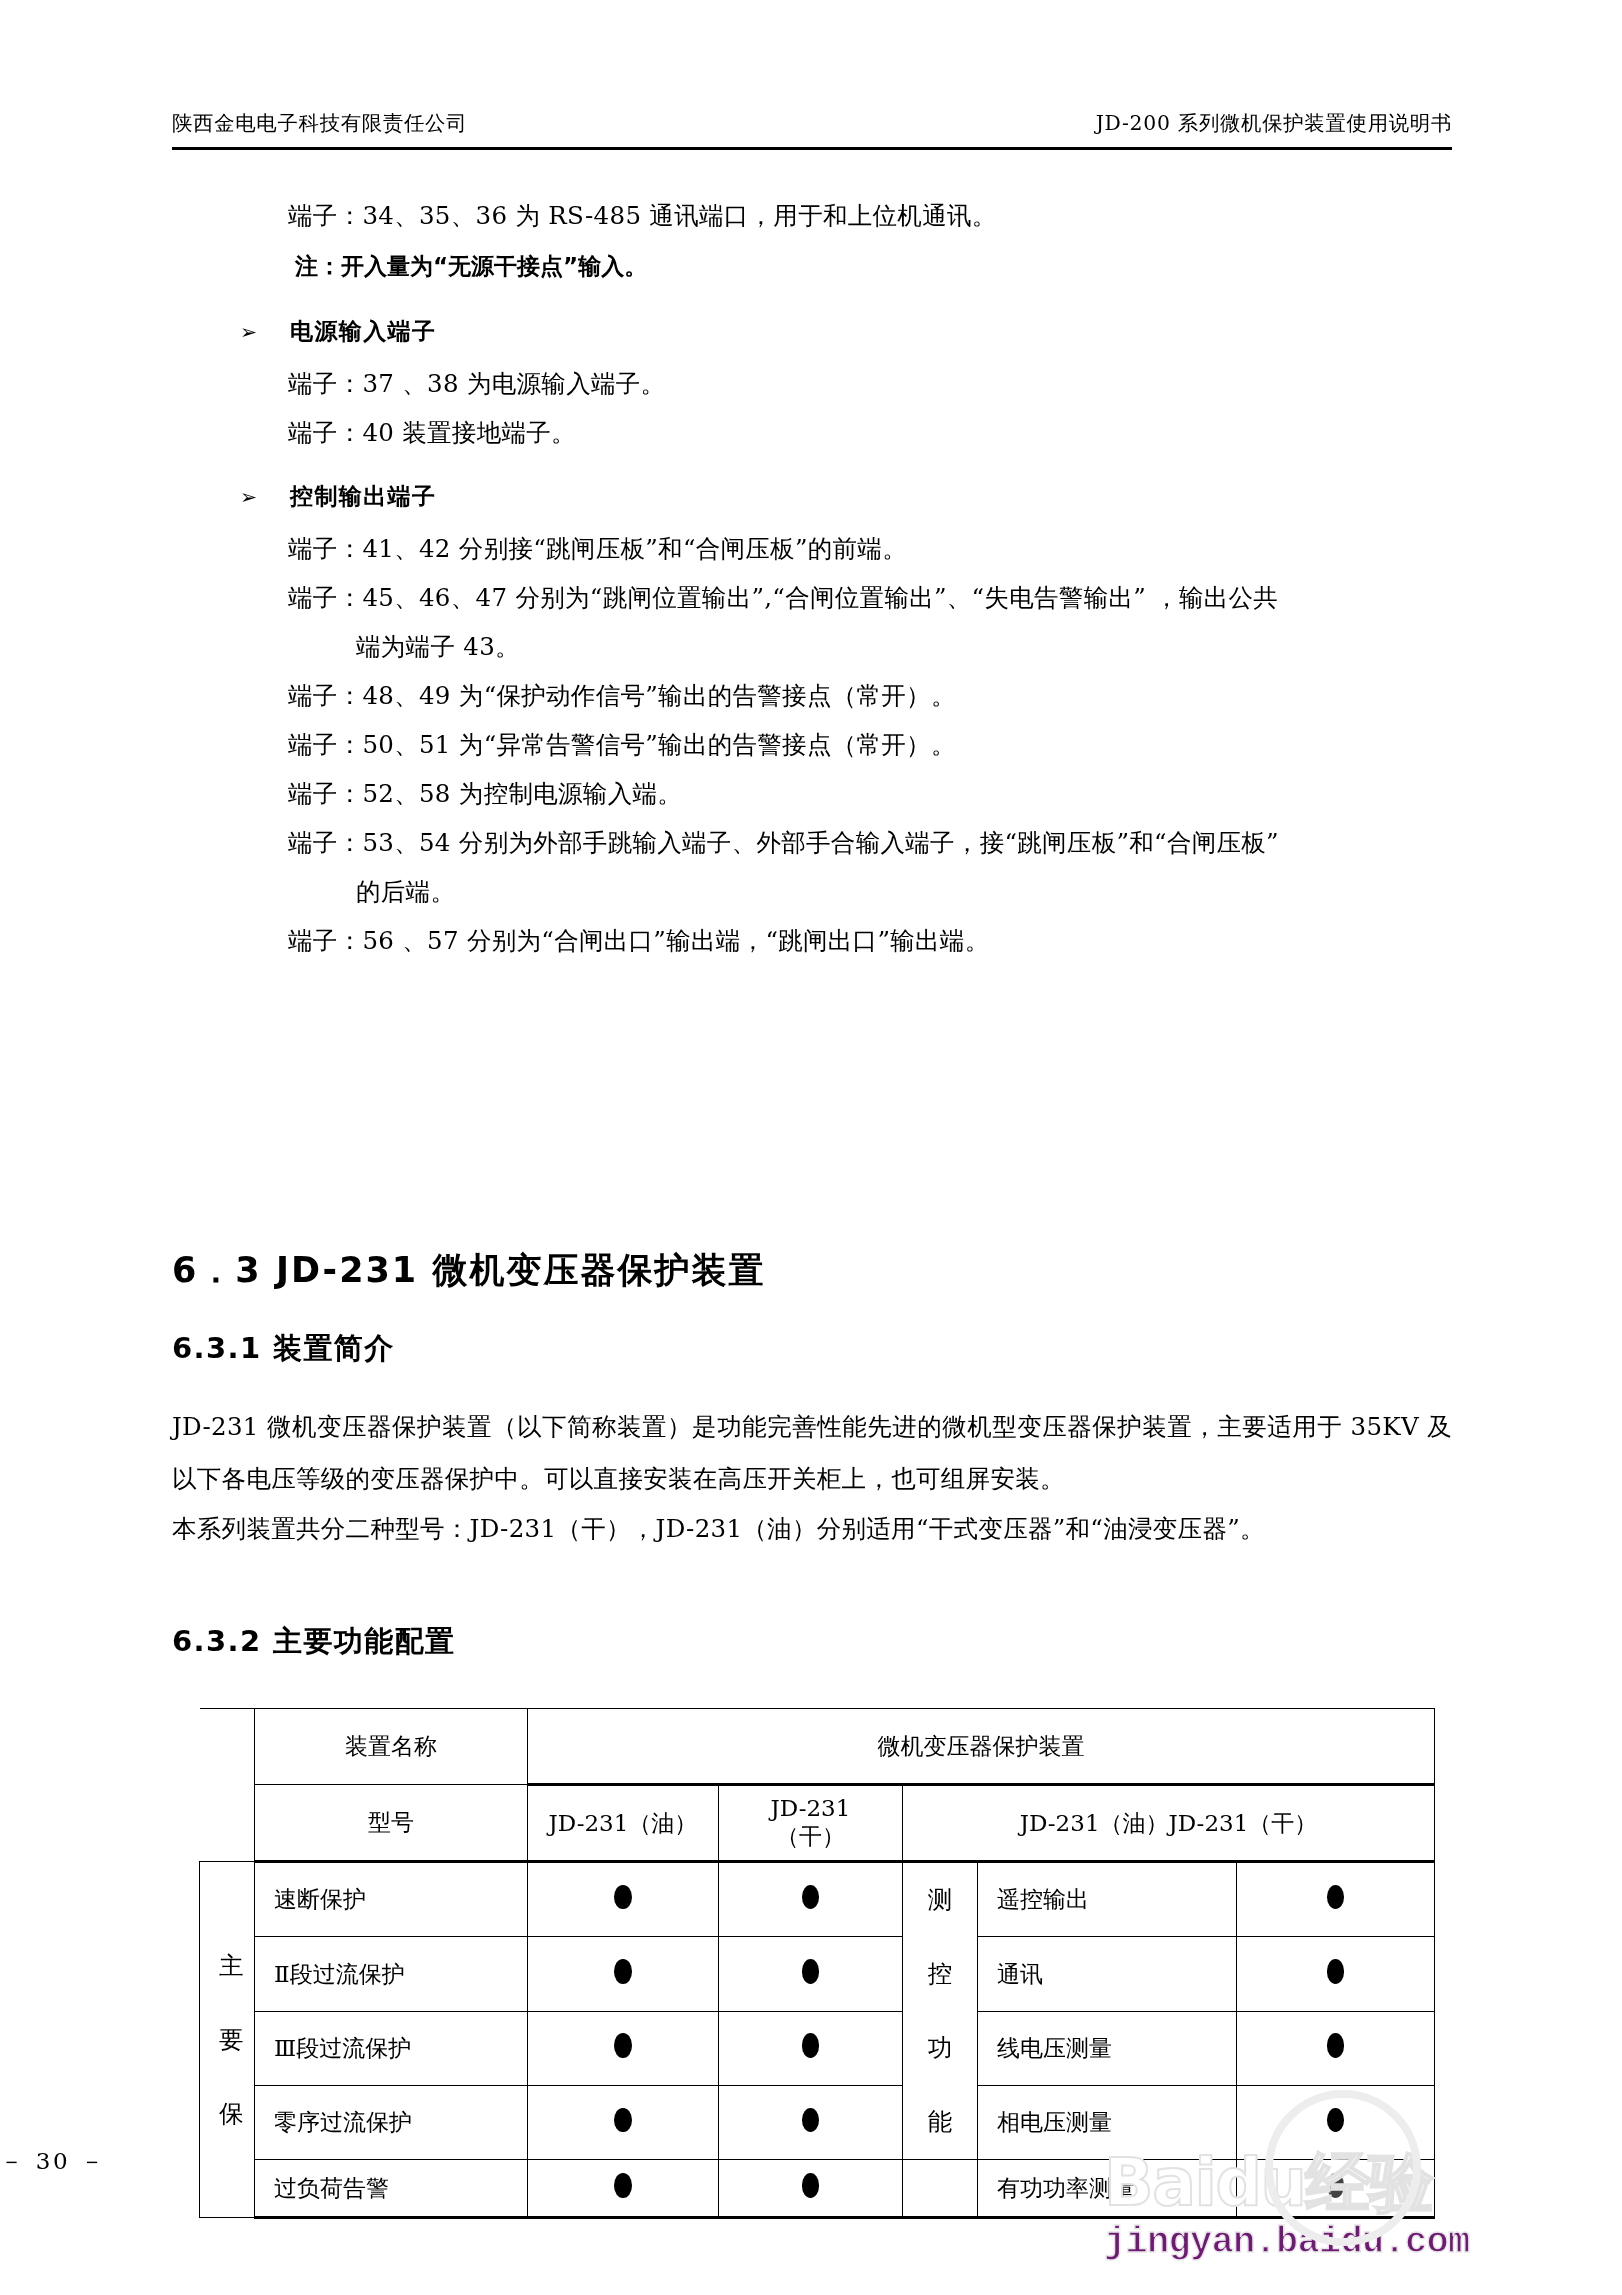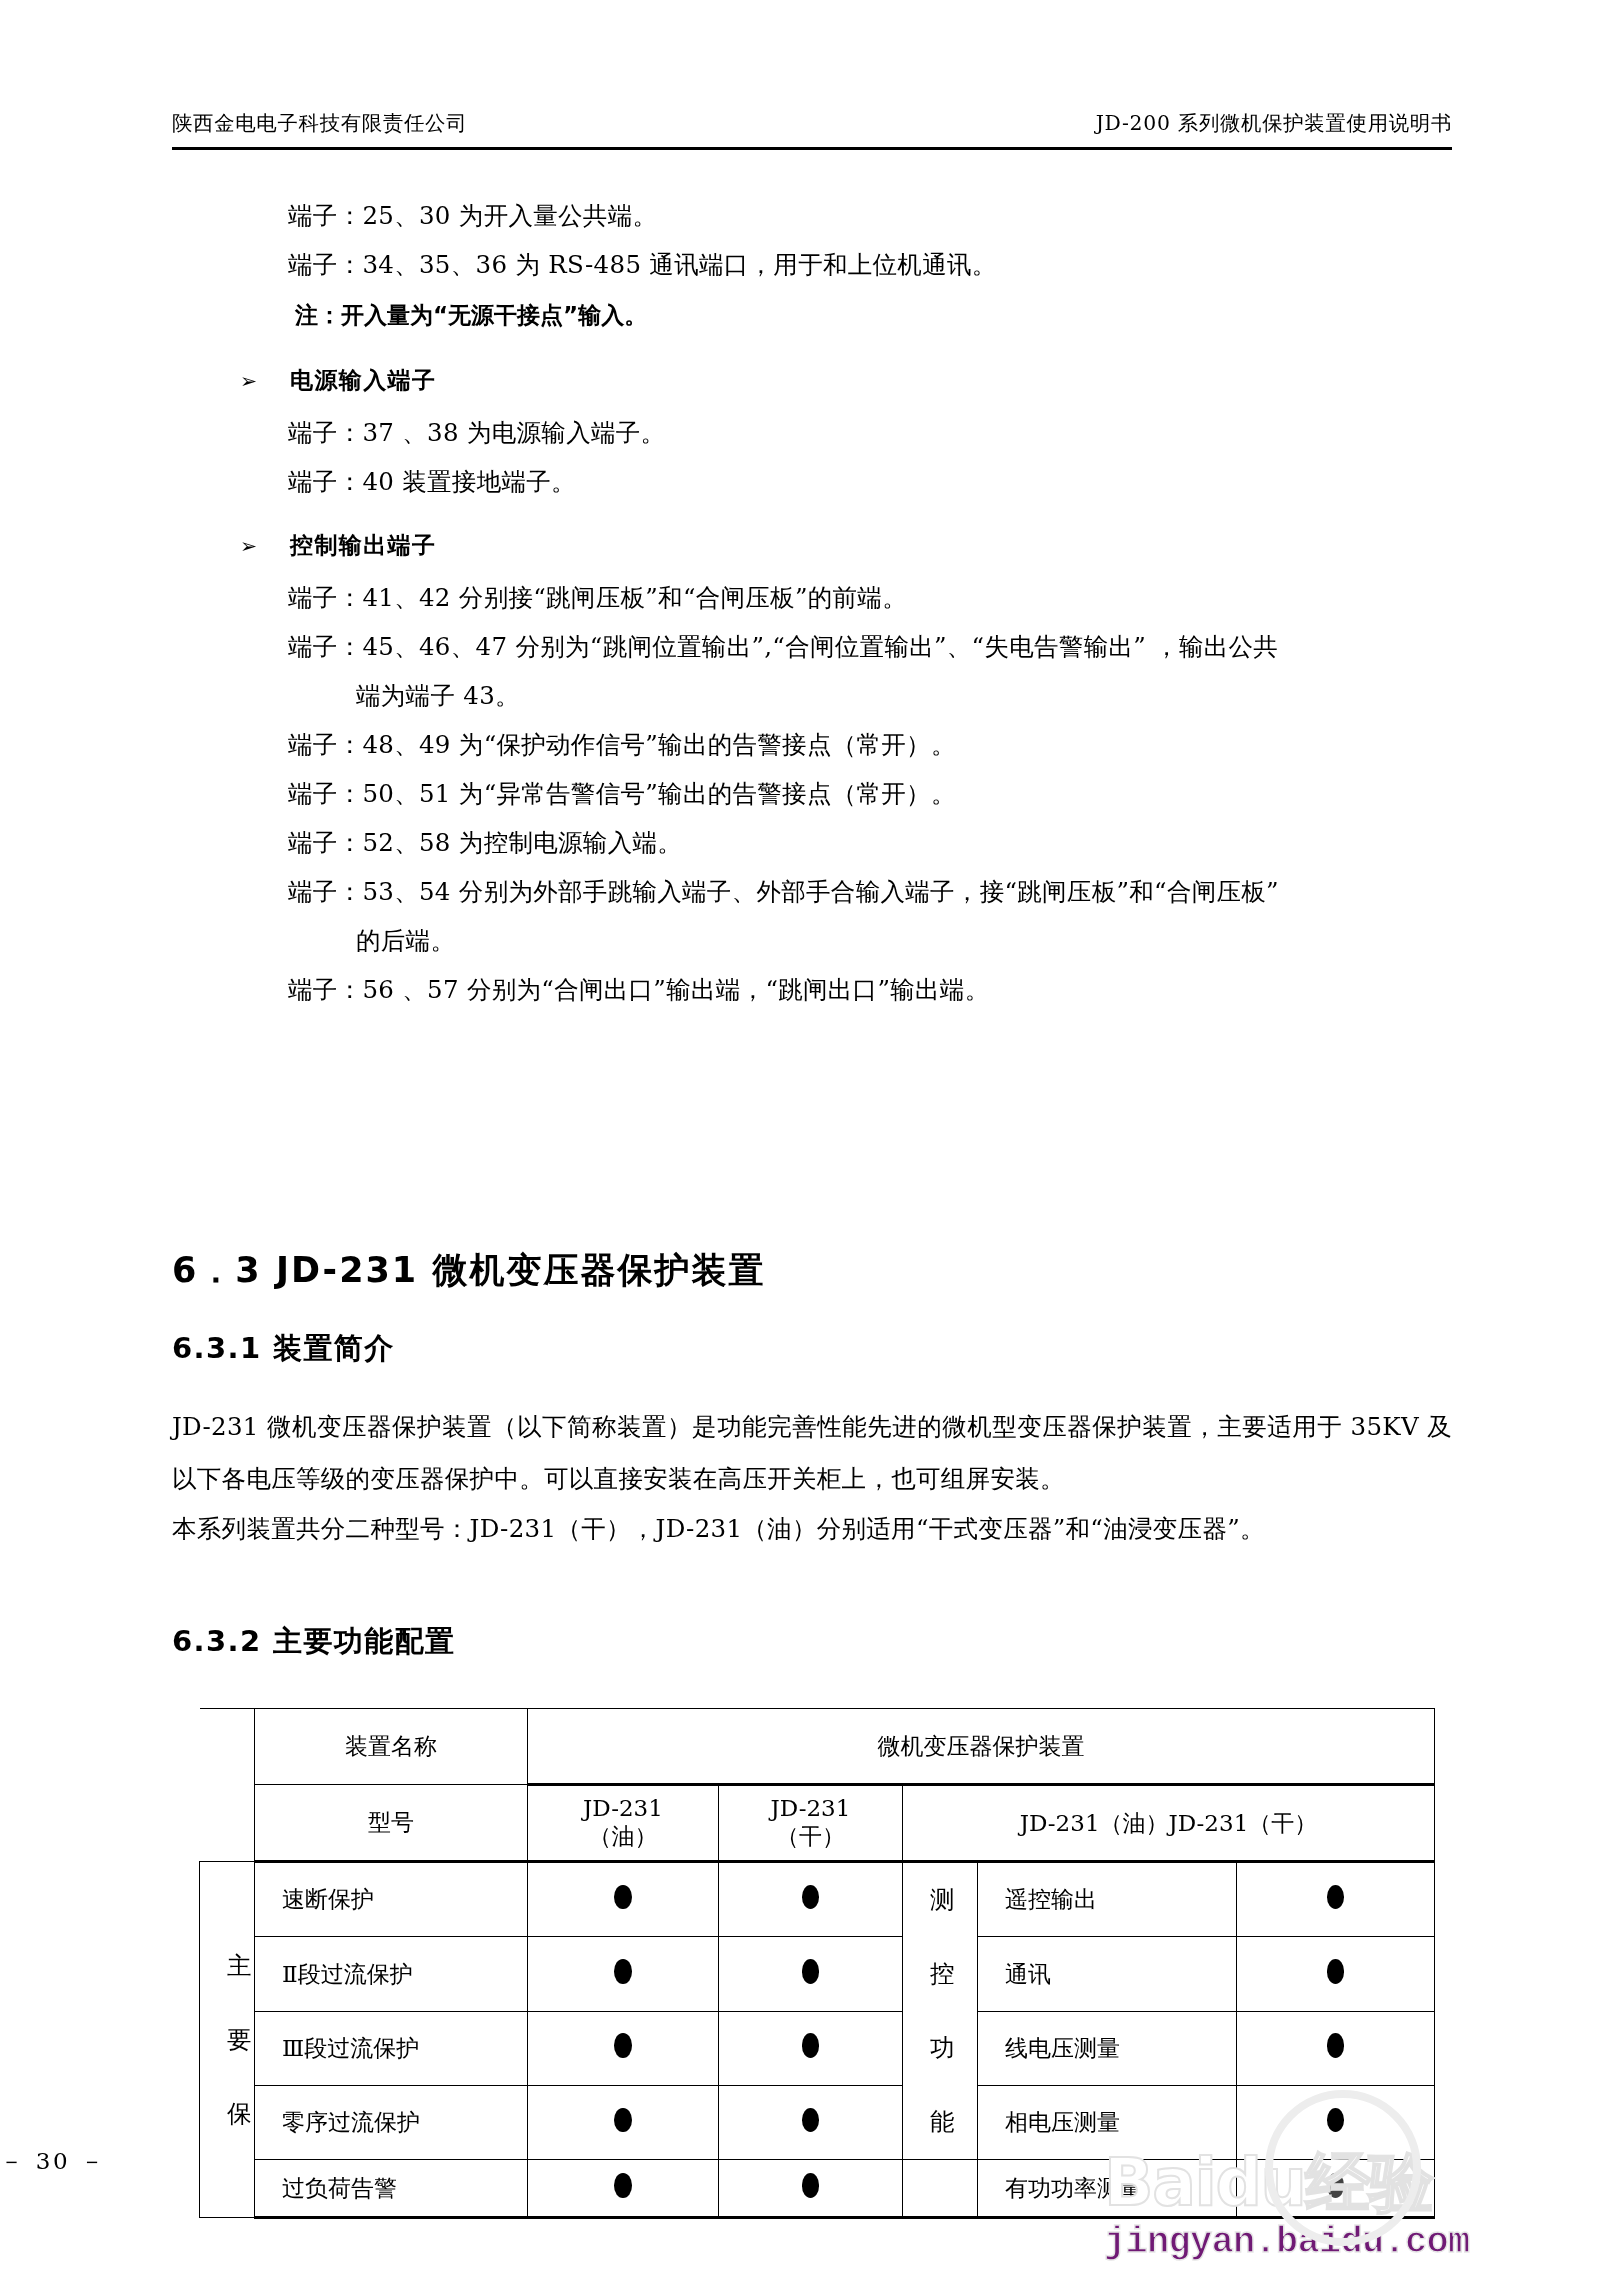--- a/index.html
+++ b/index.html
@@ -133,21 +133,21 @@
     position: absolute;
     left: 199px;
     top: 1708px;
     width: 1234px;
     border-collapse: collapse;
     table-layout: fixed;
     font-size: 23px;
   }
   .cfg-table td {
     border: 1.4px solid #000000;
-    padding: 0 27px;
+    padding: 0 19px;
     vertical-align: middle;
     height: 56px;
   }
   .cfg-table td.hdr-tall { height: 74px; }
   .thick-bottom { border-bottom: 3.4px solid #000000 !important; }
   .no-left { border-left: none !important; }
   .no-right { border-right: none !important; }
 
   .c-name  { width: 55px;  }
   .c-fn    { width: 273px; }
@@ -235,21 +235,20 @@
 <div class="page">
 
   <div class="header-row">
     <div class="header-left">陕西金电电子科技有限责任公司</div>
     <div class="header-right">JD-200 系列微机保护装置使用说明书</div>
   </div>
   <div class="header-rule"></div>
 
   <div class="body-block">
 
-    <div class="line ind1">端子：25、30 为开入量公共端。</div>
 
     <div class="line ind1">端子：34、35、36 为 RS-485 通讯端口，用于和上位机通讯。</div>
 
     <div class="note">注：开入量为“无源干接点”输入。</div>
 
     <div class="gap-sm"></div>
 
     <div class="bullet-row">
       <span class="bullet-glyph">➢</span>
       <span class="bullet-label">电源输入端子</span>

